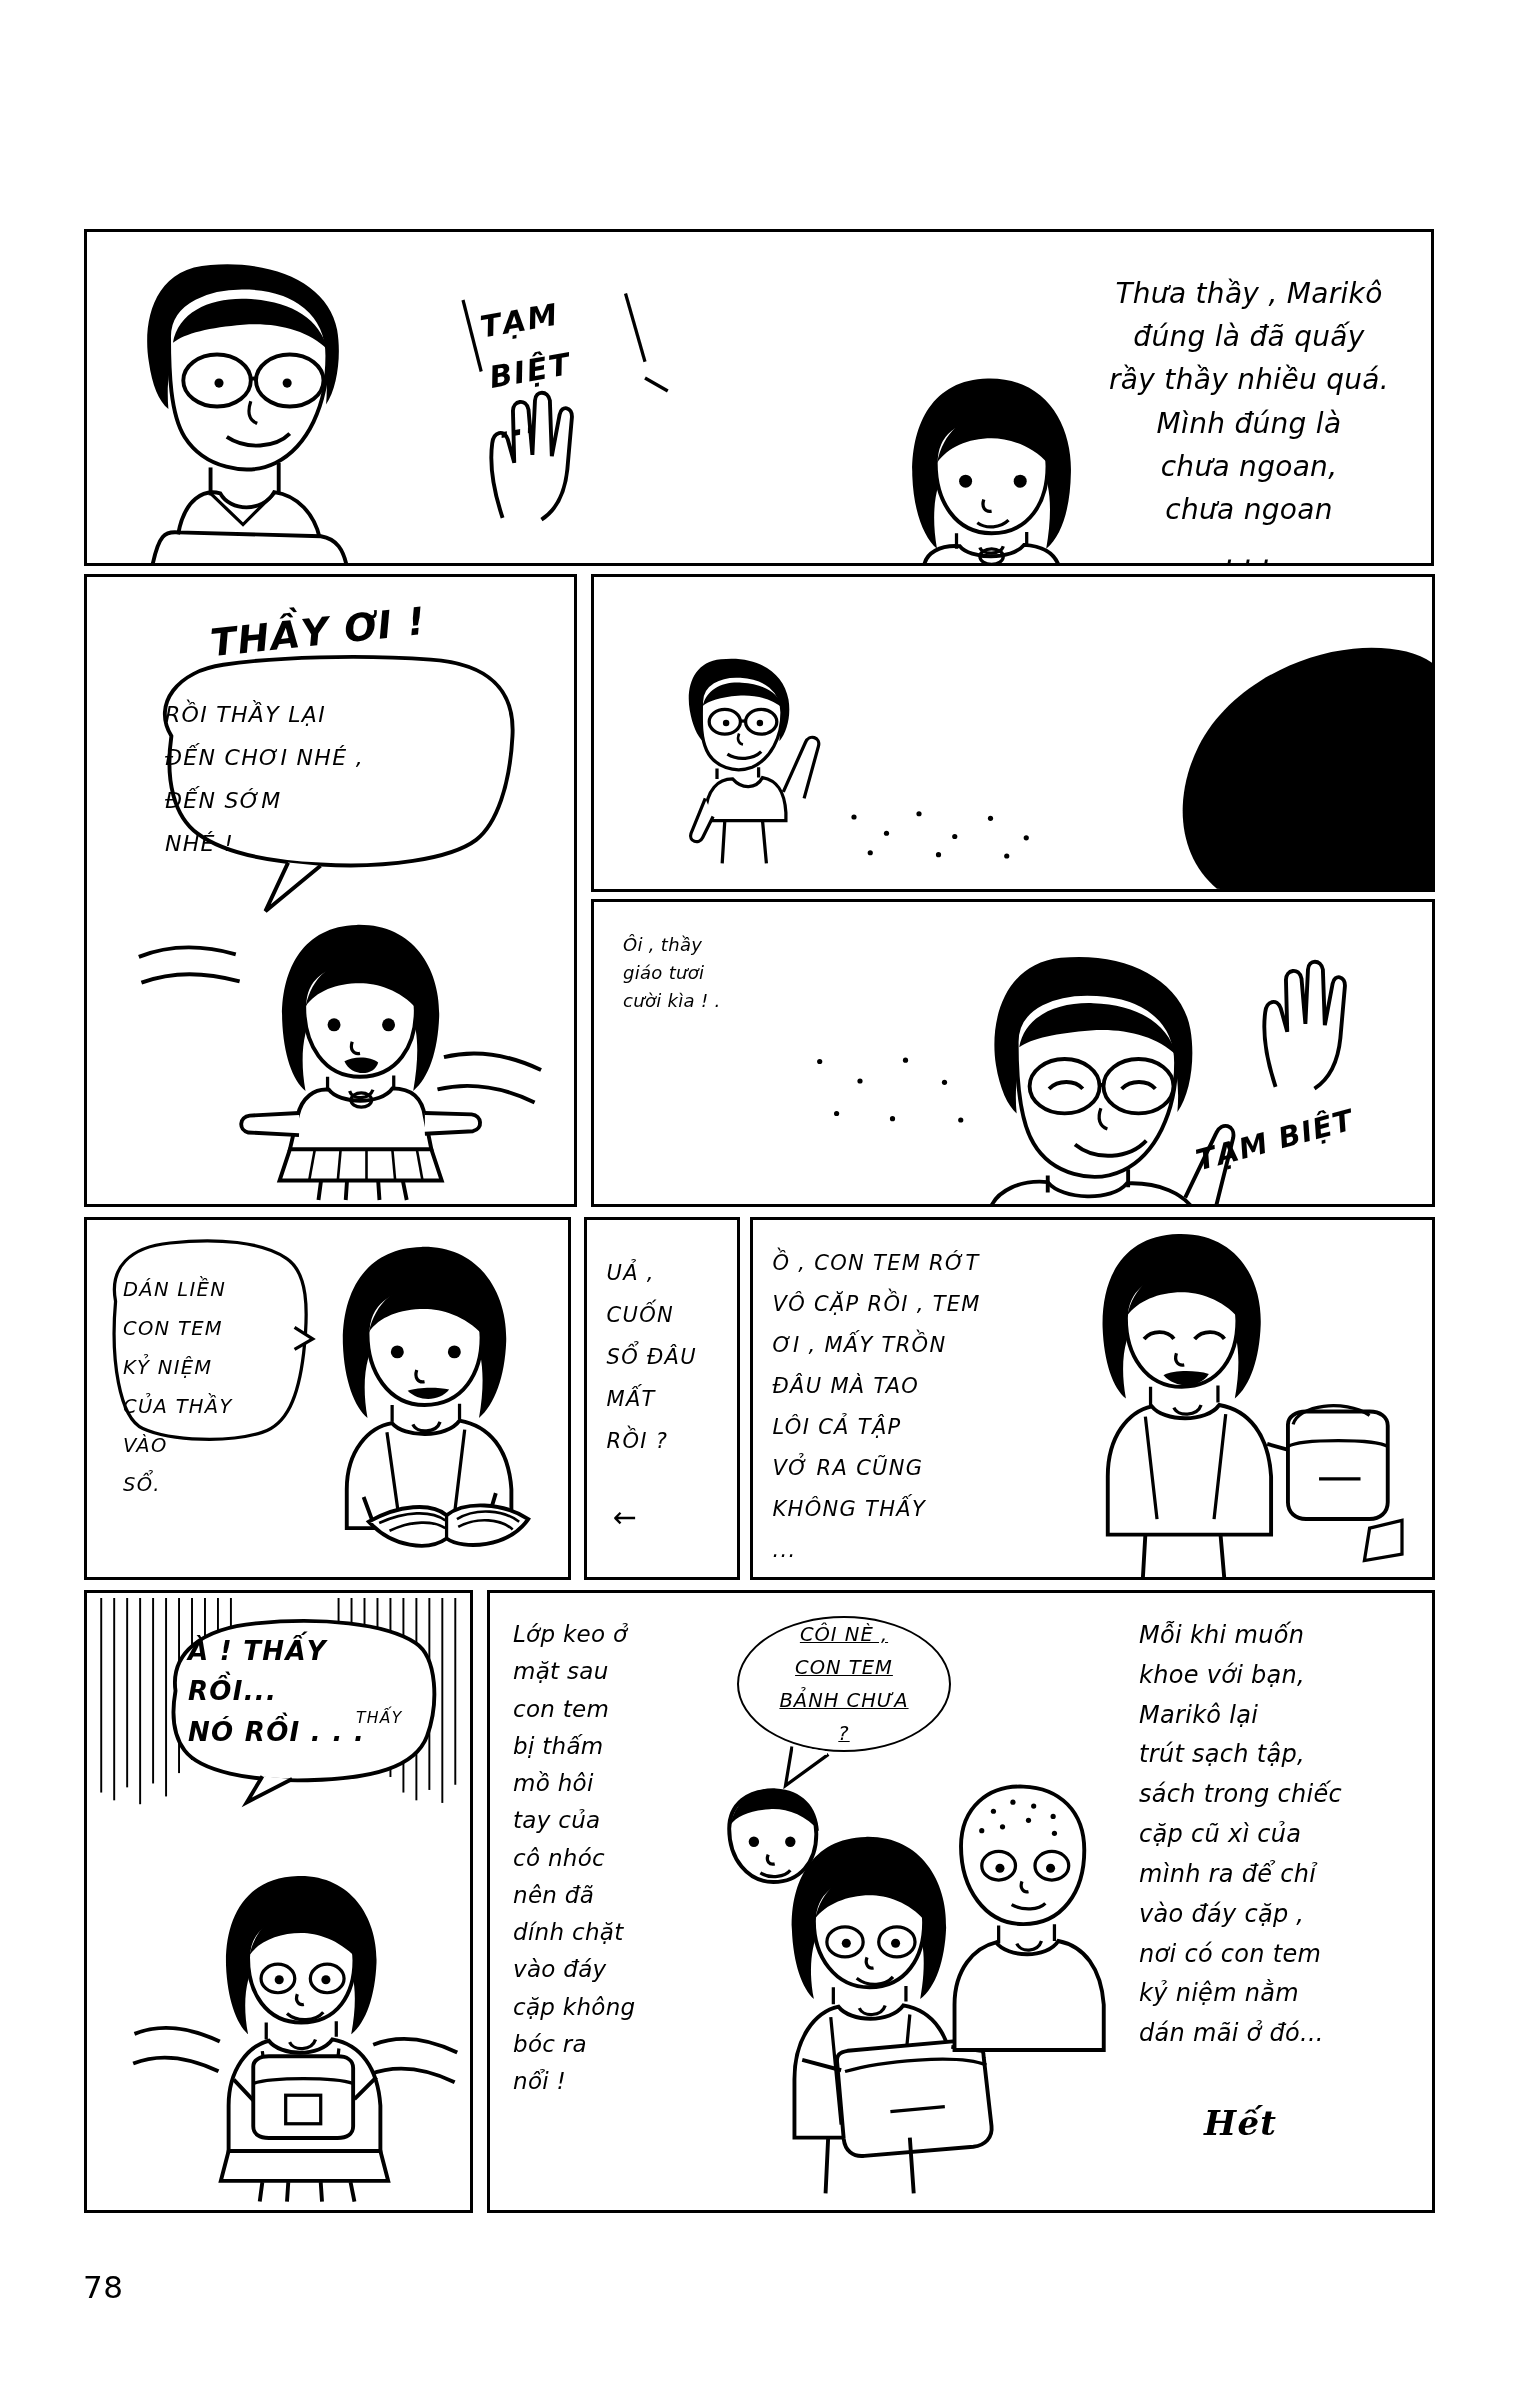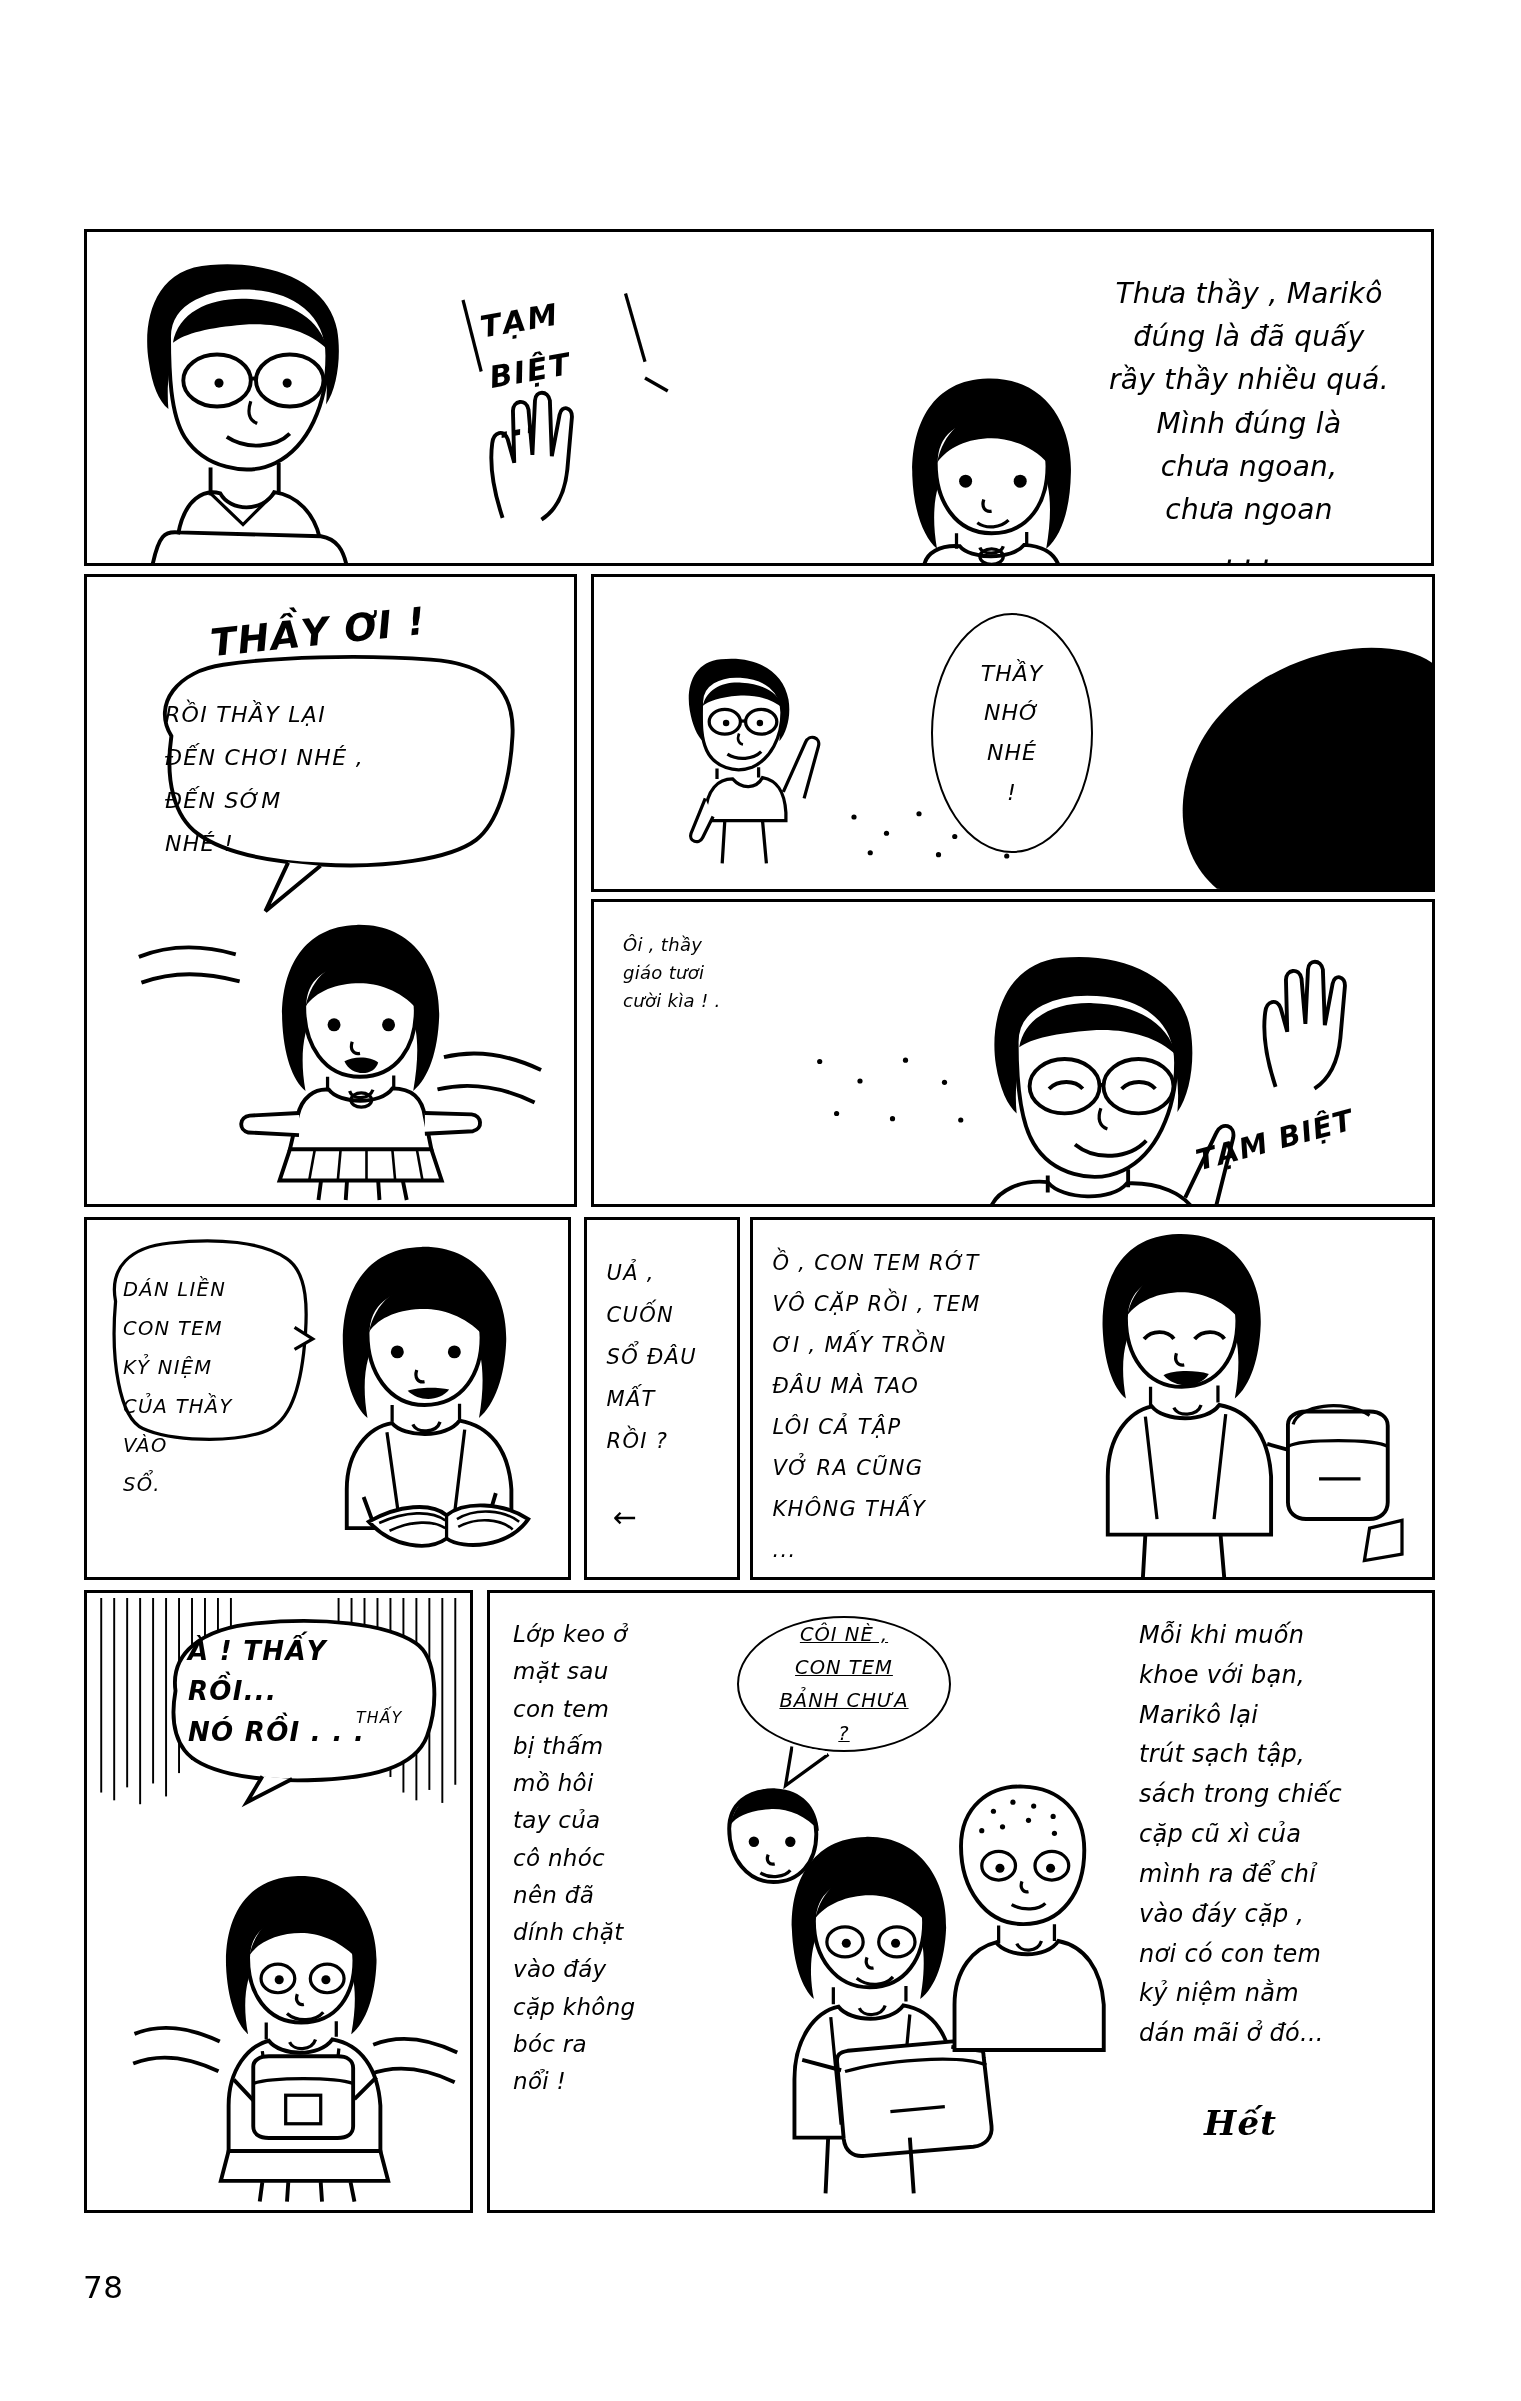--- a/index.html
+++ b/index.html
@@ -267,26 +267,20 @@
           <circle cx="120" cy="35" r="4"></circle>
         <circle cx="175" cy="70" r="4"></circle>
           <circle cx="230" cy="42" r="4"></circle>
           <circle cx="285" cy="72" r="4"></circle>
         <circle cx="45" cy="95" r="4"></circle>
           <circle cx="150" cy="98" r="4"></circle>
           <circle cx="255" cy="100" r="4"></circle>
       </svg>
     </div>
 
-    <div class="bubble oval" style="left:337px; top:36px; width:162px; height:240px;">
-      <div class="txt caps" style="font-size:22px; line-height:1.8;">THẦY
-NHỚ
-NHÉ
-!</div>
-    </div>
   </div>
 
   <div class="panel" style="left:591px; top:899px; width:844px; height:308px;">
     <div class="narration hand" style="left:29px; top:29px; width:214px; font-size:18px;">Ôi , thầy
 giáo tươi
 cười kìa ! .</div>
 
     <div class="speedlines" style="left:214px; top:140px;">
       <svg width="182" height="104" viewBox="0 0 280 160">
         <circle cx="18" cy="30" r="4"></circle>

